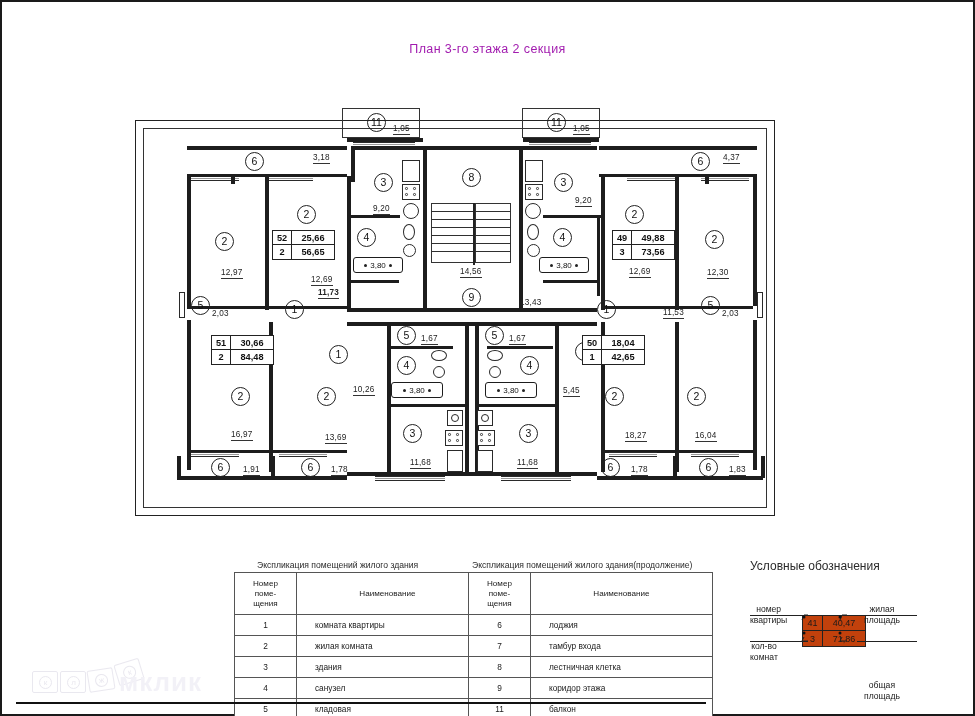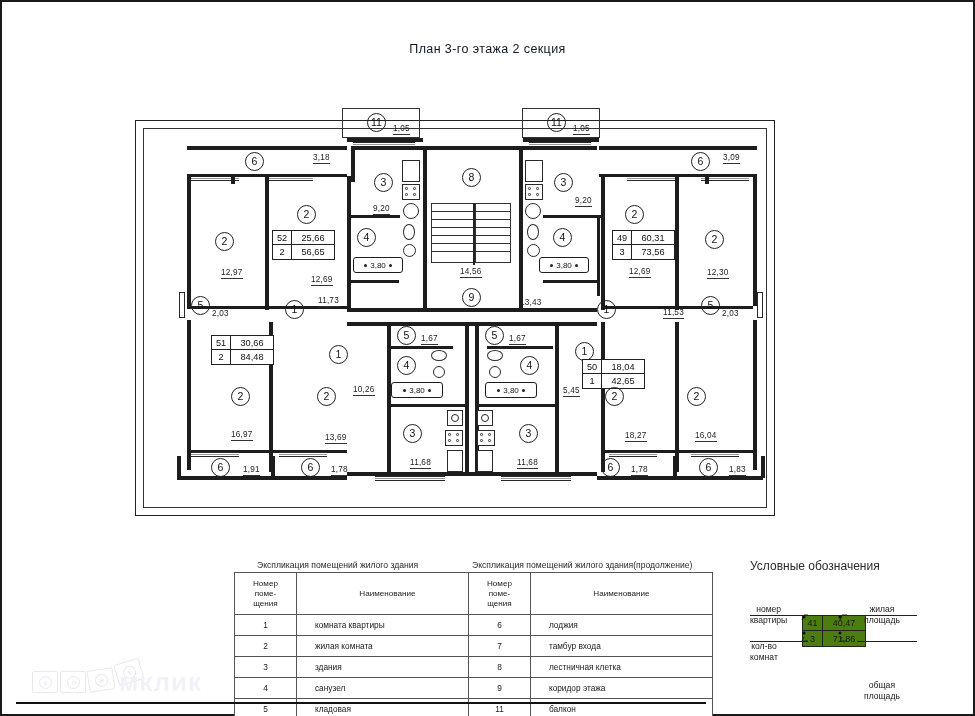--- a/index.html
+++ b/index.html
@@ -14,21 +14,21 @@
   }
   #page {
     position:absolute; inset:0;
     border: 2px solid #1a1a1a;
     background:#fff;
   }
   
   #plan-title {
     position:absolute; left:0; right:0; top:40px;
     text-align:center;
-    font-size:12.5px; letter-spacing:.4px; color:#0f172a;
+    font-size:12.5px; letter-spacing:.4px; color:#a21caf;
   }
   
   #drawing {
     position:absolute;
     left:133px; top:118px; width:640px; height:396px;
   }
   #frame-outer { position:absolute; inset:0; border:1.5px solid #222; }
   #frame-inner { position:absolute; left:8px; top:8px; right:8px; bottom:8px; border:1px solid #333; }
 
   
@@ -55,21 +55,21 @@
   .dim.u { border-bottom:1px solid #333; padding-bottom:1px; }
 
   
   .aptbox {
     position:absolute; border:1.2px solid #222; background:#fff;
     display:grid; grid-template-columns: 19px 42px; grid-template-rows: 14px 14px;
     font-size:9.2px; color:#111;
   }
   .aptbox div {
     display:flex; align-items:center; justify-content:center;
-    border-right:1.2px solid #222; border-bottom:1.2px solid #222;
+    border-right:1.2px solid #222; border-bottom:1.2px solid #222;font-weight:bold;
   }
   .aptbox div:nth-child(2), .aptbox div:nth-child(4) { border-right:none; }
   .aptbox div:nth-child(3), .aptbox div:nth-child(4) { border-bottom:none; }
 
   
   .bathbox {
     position:absolute; border:1.5px solid #1d1d1d; border-radius:3px;
     background:#fff; font-size:8px; color:#111;
     display:flex; align-items:center; justify-content:center; gap:3px;
   }
@@ -105,21 +105,21 @@
   table.exp th.num { width:48px; }
   table.exp th.nm  { width:182px; }
 
   
   #legend-title {
     position:absolute; left:748px; top:557px; font-size:12px; color:#2b2b2b; white-space:nowrap;
   }
   #legend-box {
     position:absolute; left:800px; top:613px;
     display:grid; grid-template-columns:20px 42px; grid-template-rows:15px 15px;
-    border:1.1px solid #222; font-size:9px; background:#4d7c0f;
+    border:1.1px solid #222; font-size:9px; background:#c2410c;
   }
   #legend-box div {
     display:flex; align-items:center; justify-content:center;
     border-right:1.1px solid #222; border-bottom:1.1px solid #222;
   }
   #legend-box div:nth-child(2), #legend-box div:nth-child(4) { border-right:none; }
   #legend-box div:nth-child(3), #legend-box div:nth-child(4) { border-bottom:none; }
   .lgd-lbl {
     position:absolute; font-size:8.6px; color:#222; text-align:center;
     line-height:11px; white-space:nowrap;
@@ -176,21 +176,21 @@
     <div class="glaz" style="left:566px;top:56px;width:48px;"></div>
     <div class="glaz" style="left:218px;top:22px;width:62px;"></div>
     <div class="glaz" style="left:394px;top:22px;width:62px;"></div>
 
     <div class="wall wmh" style="left:52px;top:54px;width:160px;"></div>
     <div class="rnum" style="left:110px;top:32px;">6</div>
     <div class="dim u" style="left:178px;top:33px;">3,18</div>
 
     <div class="wall wmh" style="left:464px;top:54px;width:158px;"></div>
     <div class="rnum" style="left:556px;top:32px;">6</div>
-    <div class="dim u" style="left:588px;top:33px;">3,09</div>
+    <div class="dim u" style="left:588px;top:33px;">4,37</div>
 
     <div class="wall wtv" style="left:96px;top:54px;height:10px;"></div>
     <div class="wall wtv" style="left:130px;top:54px;height:10px;"></div>
     <div class="wall wtv" style="left:540px;top:54px;height:10px;"></div>
     <div class="wall wtv" style="left:570px;top:54px;height:10px;"></div>
 
     <div class="wall wtv" style="left:52px;top:56px;height:130px;"></div>
     <div class="wall wtv" style="left:618px;top:56px;height:130px;"></div>
     <div class="wall wtv" style="left:52px;top:200px;height:150px;"></div>
     <div class="wall wtv" style="left:618px;top:200px;height:150px;"></div>
@@ -212,21 +212,21 @@
     <div class="dim u" style="left:176px;top:155px;">12,69</div>
 
     <div class="wall wmh" style="left:52px;top:186px;width:78px;"></div>
     <div class="wall wmh" style="left:130px;top:186px;width:82px;"></div>
 
     <div class="rnum" style="left:56px;top:176px;">5</div>
     <div class="dim" style="left:77px;top:189px;">2,03</div>
     <div class="fix" style="left:44px;top:172px;width:6px;height:26px;"></div>
 
     <div class="rnum" style="left:150px;top:180px;">1</div>
-    <div class="dim u" style="left:183px;top:176px;">11,73</div>
+    <div class="dim u" style="left:183px;top:168px;font-weight:bold;">11,73</div>
 
     <div class="wall wtv" style="left:216px;top:26px;height:36px;"></div>
     <div class="wall wth" style="left:216px;top:26px;width:72px;"></div>
     <div class="rnum" style="left:239px;top:53px;">3</div>
     <div class="dim u" style="left:238px;top:84px;">9,20</div>
 
     <div class="fix" style="left:267px;top:40px;width:18px;height:22px;"></div>
     <div class="fix" style="left:267px;top:64px;width:18px;height:16px;"></div>
     <div class="dot" style="left:270px;top:67px;"></div>
     <div class="dot" style="left:278px;top:67px;"></div>
@@ -282,21 +282,21 @@
     <div class="wall wmh" style="left:408px;top:160px;width:56px;"></div>
 
     <div class="wall wtv" style="left:466px;top:56px;height:134px;"></div>
     <div class="wall wtv" style="left:540px;top:56px;height:134px;"></div>
 
     <div class="rnum" style="left:490px;top:85px;">2</div>
     <div class="rnum" style="left:570px;top:110px;">2</div>
 
     <div class="aptbox" style="left:477px;top:110px;">
       <div>49</div>
-      <div>60,31</div>
+      <div>49,88</div>
       <div>3</div>
       <div>73,56</div>
     </div>
 
     <div class="dim u" style="left:494px;top:147px;">12,69</div>
     <div class="dim u" style="left:572px;top:148px;">12,30</div>
 
     <div class="wall wmh" style="left:466px;top:186px;width:76px;"></div>
     <div class="wall wmh" style="left:540px;top:186px;width:78px;"></div>
 
@@ -390,21 +390,21 @@
     <div class="rnum" style="left:76px;top:338px;">6</div>
     <div class="dim u" style="left:108px;top:345px;">1,91</div>
     <div class="rnum" style="left:166px;top:338px;">6</div>
     <div class="dim u" style="left:196px;top:345px;">1,78</div>
     <div class="glaz" style="left:56px;top:332px;width:48px;"></div>
     <div class="glaz" style="left:144px;top:332px;width:48px;"></div>
 
     <div class="wall wtv" style="left:540px;top:202px;height:150px;"></div>
     <div class="wall wtv" style="left:466px;top:202px;height:150px;"></div>
 
-    <div class="aptbox" style="left:447px;top:215px;margin-top:24px;">
+    <div class="aptbox" style="left:447px;top:215px;">
       <div>50</div>
       <div>18,04</div>
       <div>1</div>
       <div>42,65</div>
     </div>
 
     <div class="rnum" style="left:470px;top:267px;">2</div>
     <div class="rnum" style="left:552px;top:267px;">2</div>
     <div class="dim u" style="left:490px;top:311px;">18,27</div>
     <div class="dim u" style="left:560px;top:311px;">16,04</div>

